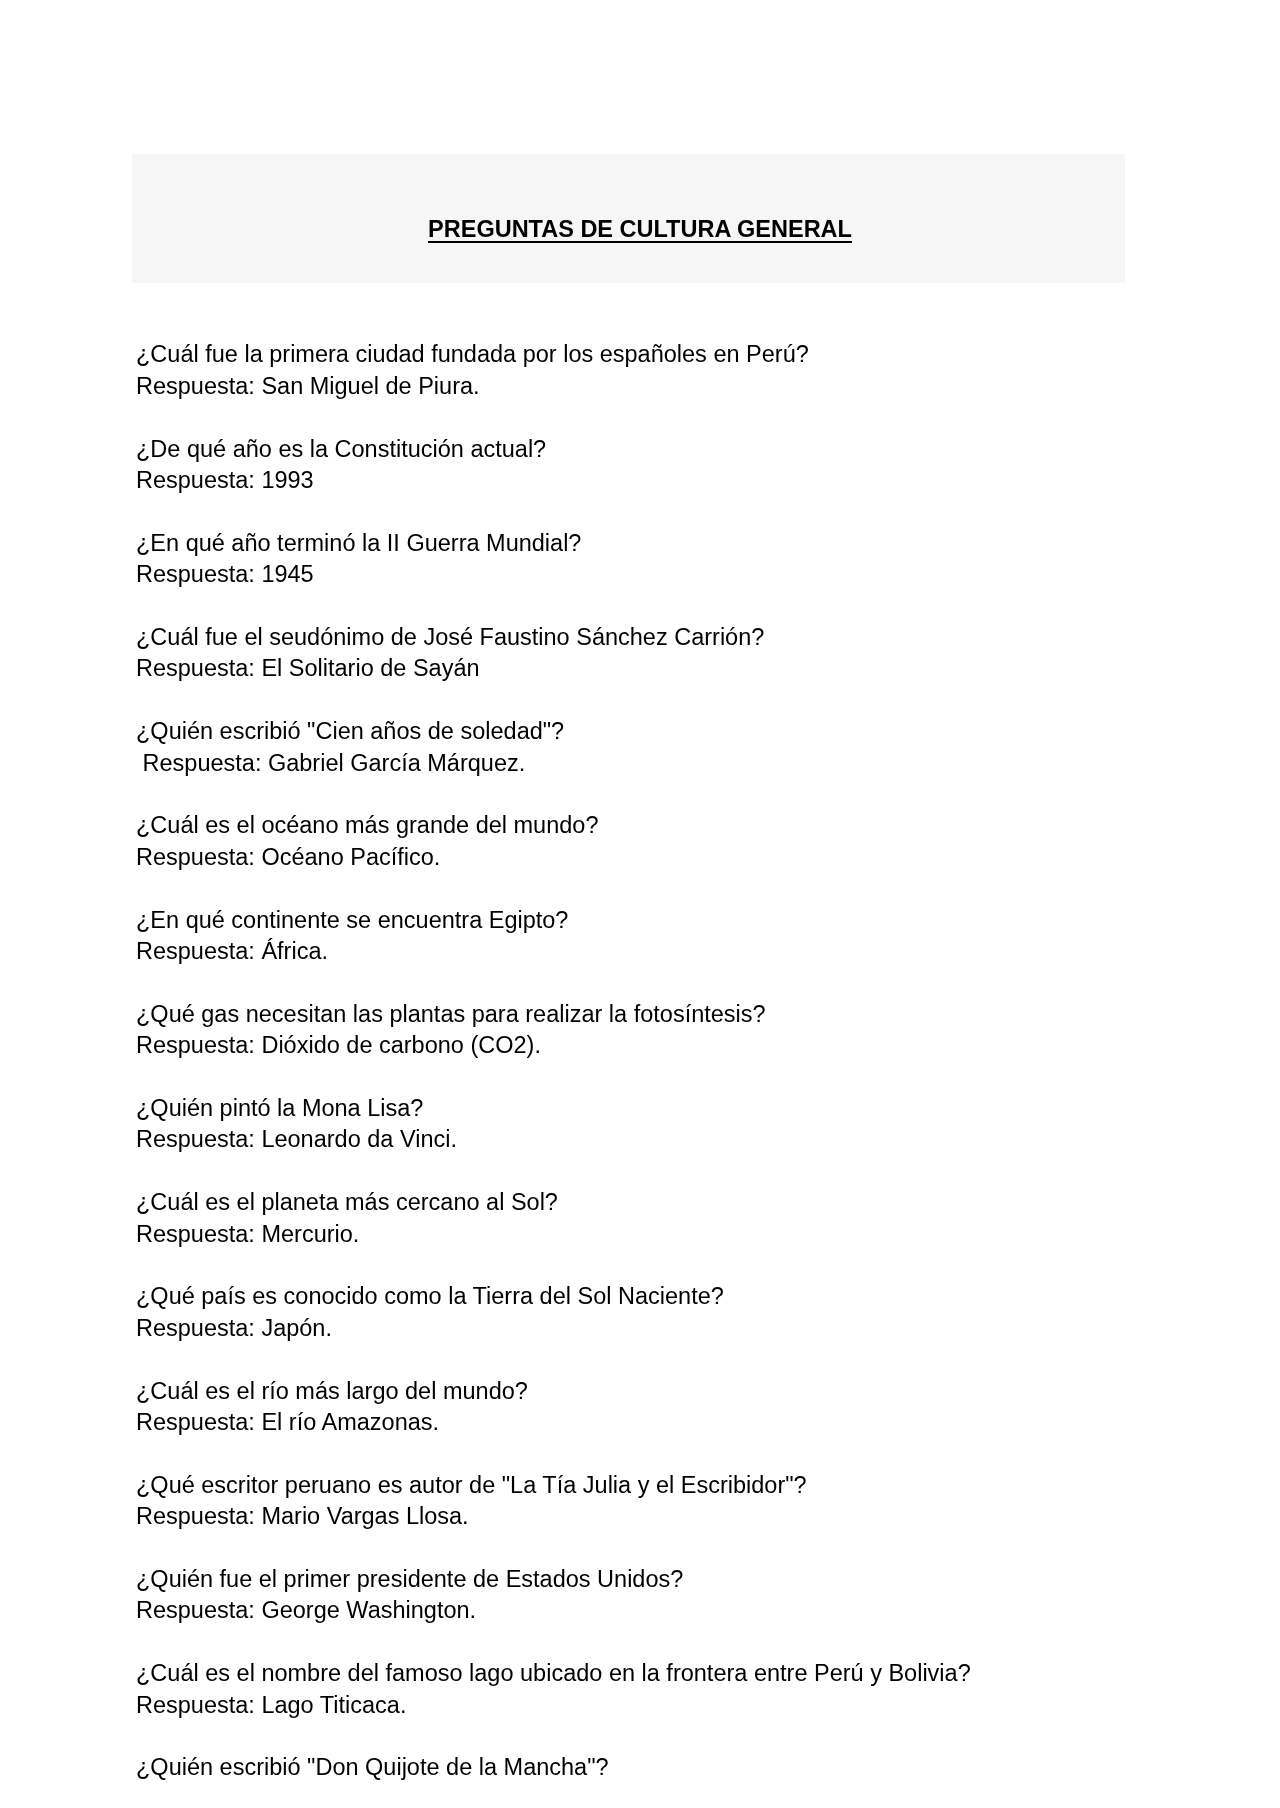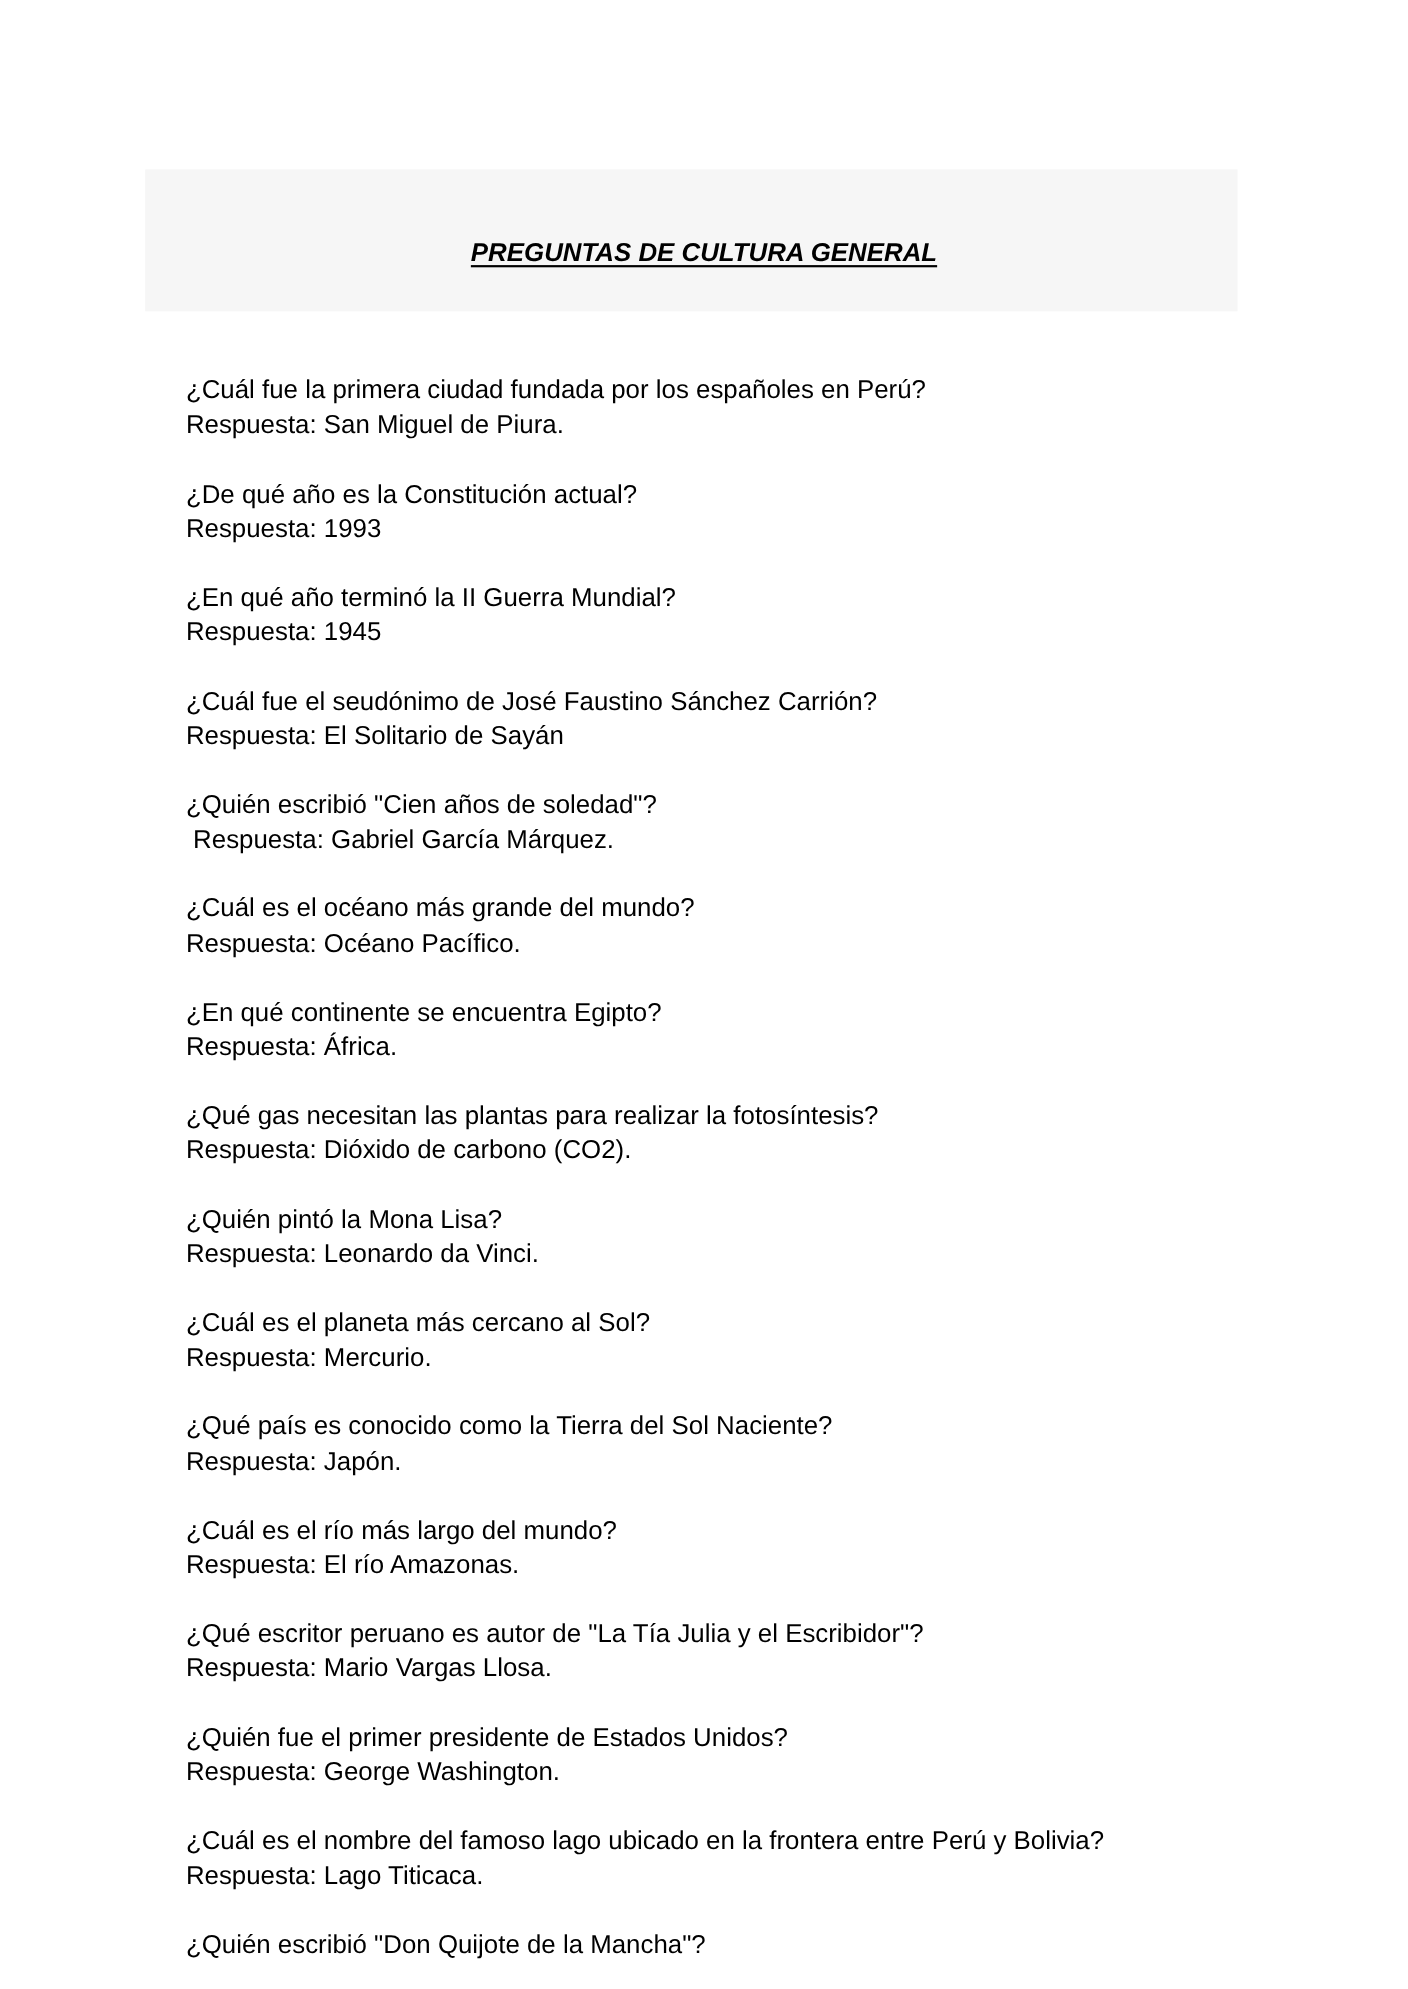--- a/index.html
+++ b/index.html
@@ -37,28 +37,26 @@
     line-height: 31.4px;
     white-space: pre-wrap;
   }
   .doc-title {
     font-weight: bold;
     text-align: center;
     text-decoration: underline;
     text-decoration-thickness: 2px;
     text-underline-offset: 4px;
     margin-bottom: 31.4px;
-    font-style: italic;
   }
   .qa-pair {
     margin-bottom: 31.4px;
   }
   .q-line, .a-line {
     line-height: 31.4px;
-    margin-left: 33px;
   }
 </style>
 </head>
 <body style="background: rgb(255, 255, 255); color: rgb(0, 0, 0);">
 
 <div class="page">
   <div class="title-highlight" style="background: rgb(246, 246, 246);"></div>
   <div class="content">
     <div class="doc-title">PREGUNTAS DE CULTURA GENERAL</div>
     <div id="qa-list"><div class="qa-pair"><div class="q-line">¿Cuál fue la primera ciudad fundada por los españoles en Perú?</div><div class="a-line">Respuesta: San Miguel de Piura.</div></div><div class="qa-pair"><div class="q-line">¿De qué año es la Constitución actual?</div><div class="a-line">Respuesta: 1993</div></div><div class="qa-pair"><div class="q-line">¿En qué año terminó la II Guerra Mundial?</div><div class="a-line">Respuesta: 1945</div></div><div class="qa-pair"><div class="q-line">¿Cuál fue el seudónimo de José Faustino Sánchez Carrión?</div><div class="a-line">Respuesta: El Solitario de Sayán</div></div><div class="qa-pair"><div class="q-line">¿Quién escribió "Cien años de soledad"?</div><div class="a-line"> Respuesta: Gabriel García Márquez.</div></div><div class="qa-pair"><div class="q-line">¿Cuál es el océano más grande del mundo?</div><div class="a-line">Respuesta: Océano Pacífico.</div></div><div class="qa-pair"><div class="q-line">¿En qué continente se encuentra Egipto?</div><div class="a-line">Respuesta: África.</div></div><div class="qa-pair"><div class="q-line">¿Qué gas necesitan las plantas para realizar la fotosíntesis?</div><div class="a-line">Respuesta: Dióxido de carbono (CO2).</div></div><div class="qa-pair"><div class="q-line">¿Quién pintó la Mona Lisa?</div><div class="a-line">Respuesta: Leonardo da Vinci.</div></div><div class="qa-pair"><div class="q-line">¿Cuál es el planeta más cercano al Sol?</div><div class="a-line">Respuesta: Mercurio.</div></div><div class="qa-pair"><div class="q-line">¿Qué país es conocido como la Tierra del Sol Naciente?</div><div class="a-line">Respuesta: Japón.</div></div><div class="qa-pair"><div class="q-line">¿Cuál es el río más largo del mundo?</div><div class="a-line">Respuesta: El río Amazonas.</div></div><div class="qa-pair"><div class="q-line">¿Qué escritor peruano es autor de "La Tía Julia y el Escribidor"?</div><div class="a-line">Respuesta: Mario Vargas Llosa.</div></div><div class="qa-pair"><div class="q-line">¿Quién fue el primer presidente de Estados Unidos?</div><div class="a-line">Respuesta: George Washington.</div></div><div class="qa-pair"><div class="q-line">¿Cuál es el nombre del famoso lago ubicado en la frontera entre Perú y Bolivia?</div><div class="a-line">Respuesta: Lago Titicaca.</div></div><div class="qa-pair"><div class="q-line">¿Quién escribió "Don Quijote de la Mancha"?</div></div></div>

